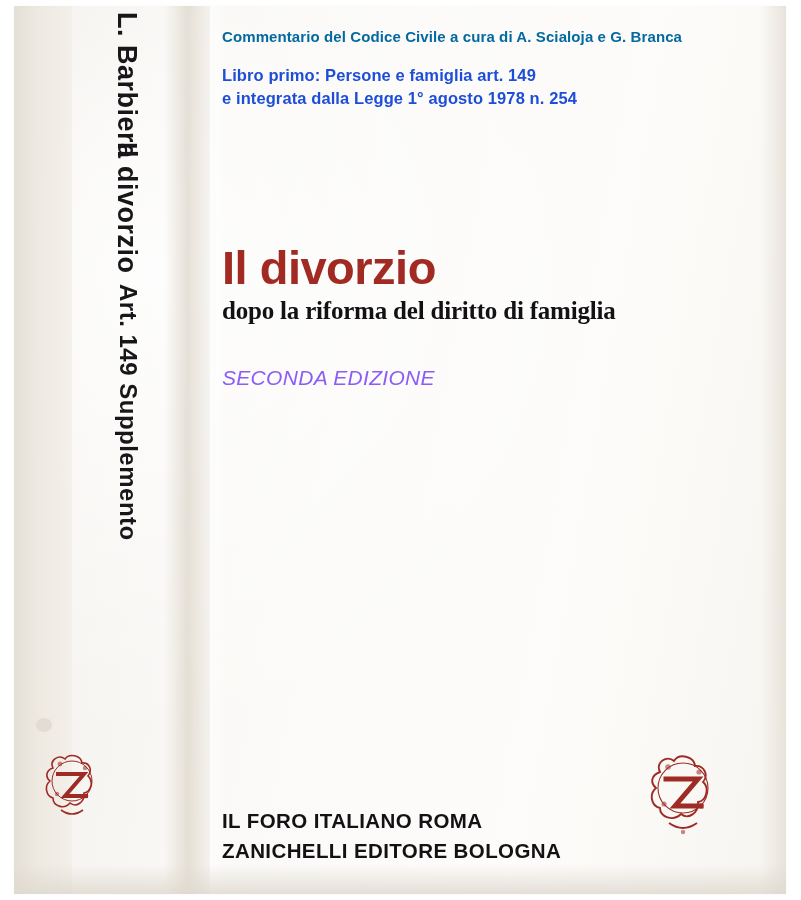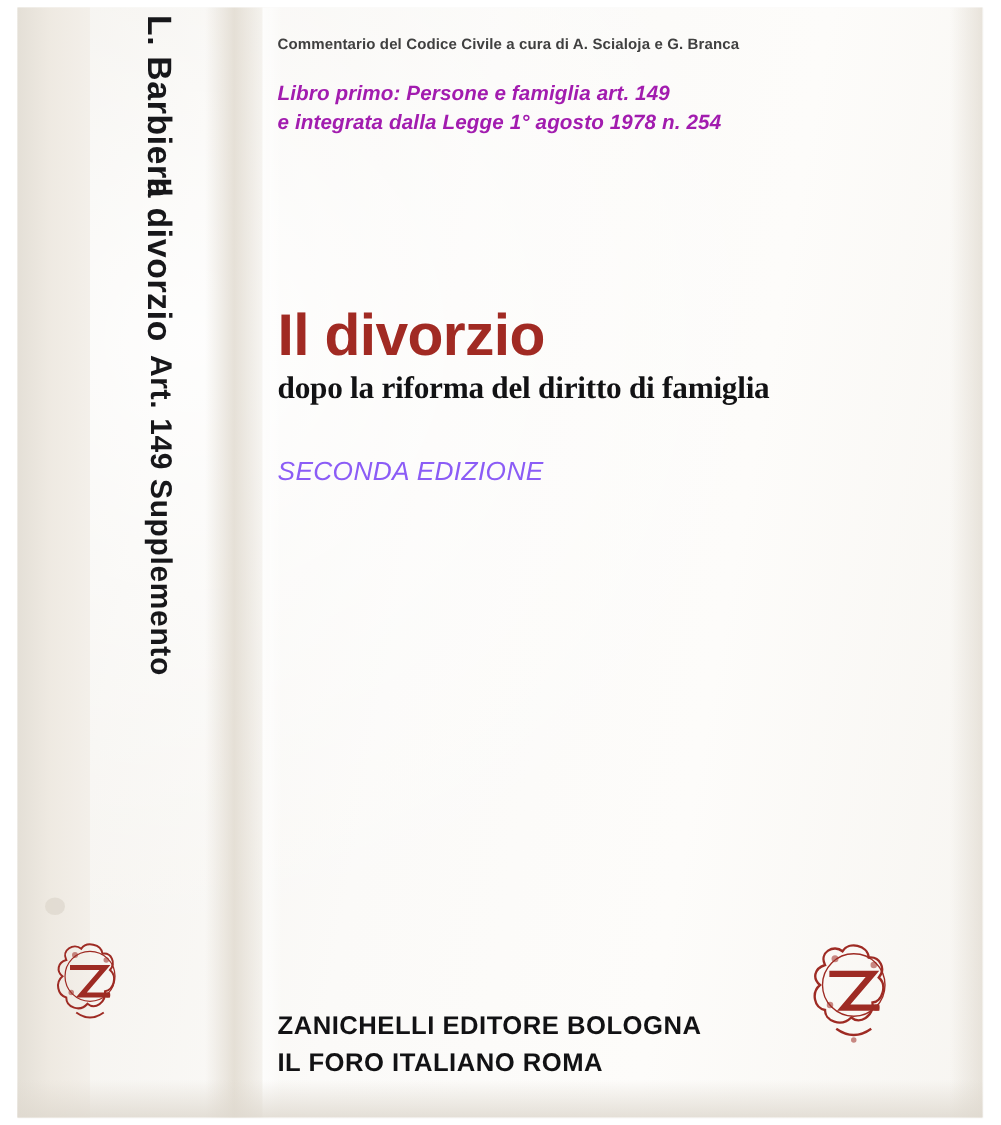--- a/index.html
+++ b/index.html
@@ -97,35 +97,34 @@
   .spine-title  { font-size: 27px; }
   .spine-sub    { font-size: 24px; }
 
   
   .front { position: absolute; left: 212px; top: 0; width: 560px; height: 888px; }
 
   .series-line {
     position: absolute;
     left: 10px;
     top: 28px;
-    font-size: 12px;
-    font-weight: bold;
-    color: #404040;
+    font-size: 15px;
+    font-weight: bold;
+    color: #0369a1;
     letter-spacing: 0.1px;
   }
   .book-block {
     position: absolute;
     left: 10px;
     top: 64px;
     font-size: 16.5px;
     font-weight: bold;
-    color: #a21caf;
+    color: #1d4ed8;
     line-height: 1.42;
     letter-spacing: 0.1px;
-    font-style: italic;
   }
   .author-name {
     position: absolute;
     left: 10px;
     top: 178px;
     font-size: 49px;
     font-weight: bold;
     color: #121214;
     letter-spacing: -0.5px;
   }
@@ -203,22 +202,22 @@
     </div>
 
 
     <div class="main-title">Il divorzio</div>
 
     <div class="subtitle">dopo la riforma del diritto di famiglia</div>
 
     <div class="edition">SECONDA EDIZIONE</div>
 
     <div class="publisher">
+      <div>IL FORO ITALIANO ROMA</div>
       <div>ZANICHELLI EDITORE BOLOGNA</div>
-      <div>IL FORO ITALIANO ROMA</div>
     </div>
   </div>
 
   <div class="emblem small">
     <svg viewBox="0 0 62 76" width="62" height="76" aria-hidden="true">
       <g fill="none" stroke="#9e2b24" stroke-width="1.6">
         <path d="M12 20 C8 12, 18 6, 24 11 C28 5, 40 7, 41 15 C48 14, 52 22, 47 28
                  C53 33, 50 44, 43 45 C44 54, 35 60, 29 55 C23 62, 12 58, 12 50
                  C5 48, 3 38, 9 33 C4 29, 5 22, 12 20 Z"></path>
         <path d="M17 26 h26 l-19 22 h21" stroke-width="4" stroke-linecap="square"></path>

